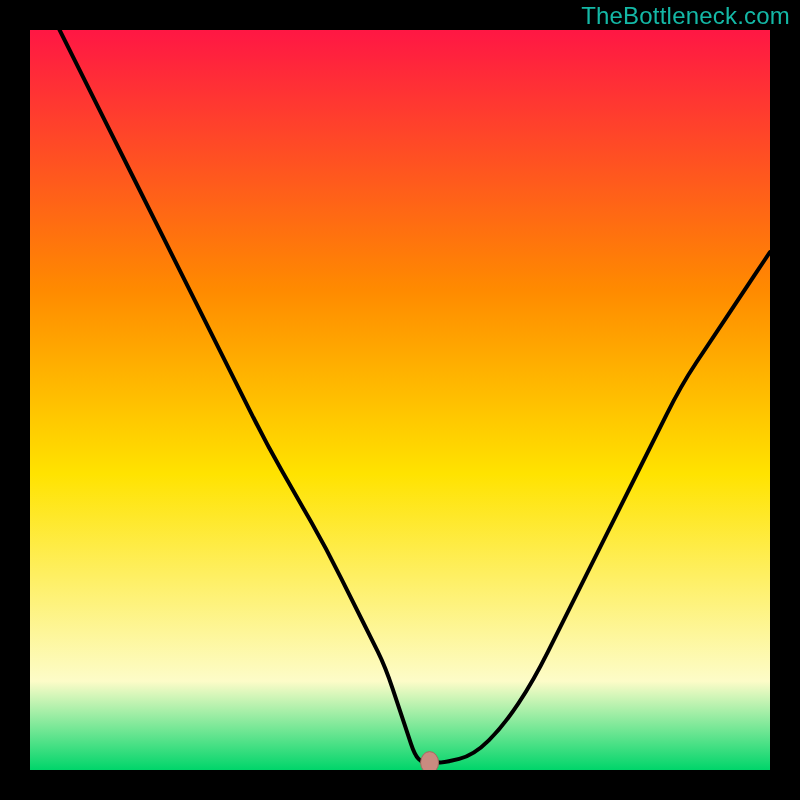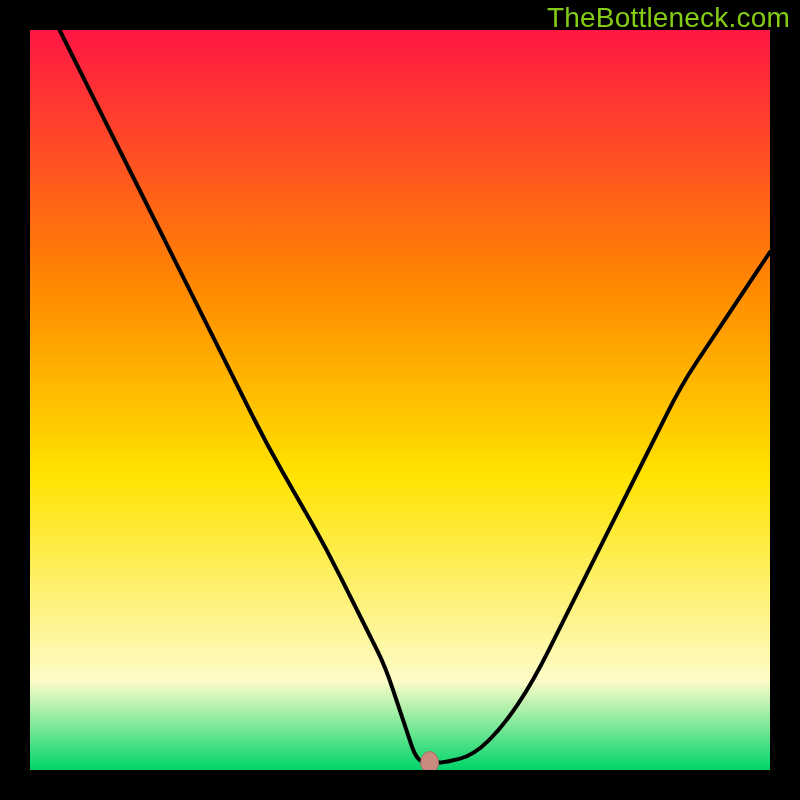--- a/index.html
+++ b/index.html
@@ -13,22 +13,22 @@
   .frame {
     position: relative;
     width: 800px;
     height: 800px;
     background: #000;
   }
   .watermark {
     position: absolute;
     top: 2px;
     right: 10px;
-    color: #84cc16;
-    font-size: 28px;
+    color: #14b8a6;
+    font-size: 24px;
     font-weight: 500;
     letter-spacing: 0.2px;
     z-index: 10;
     margin-left: 40px;
   }
   .plot {
     position: absolute;
     left: 30px;
     top: 30px;
     width: 740px;

